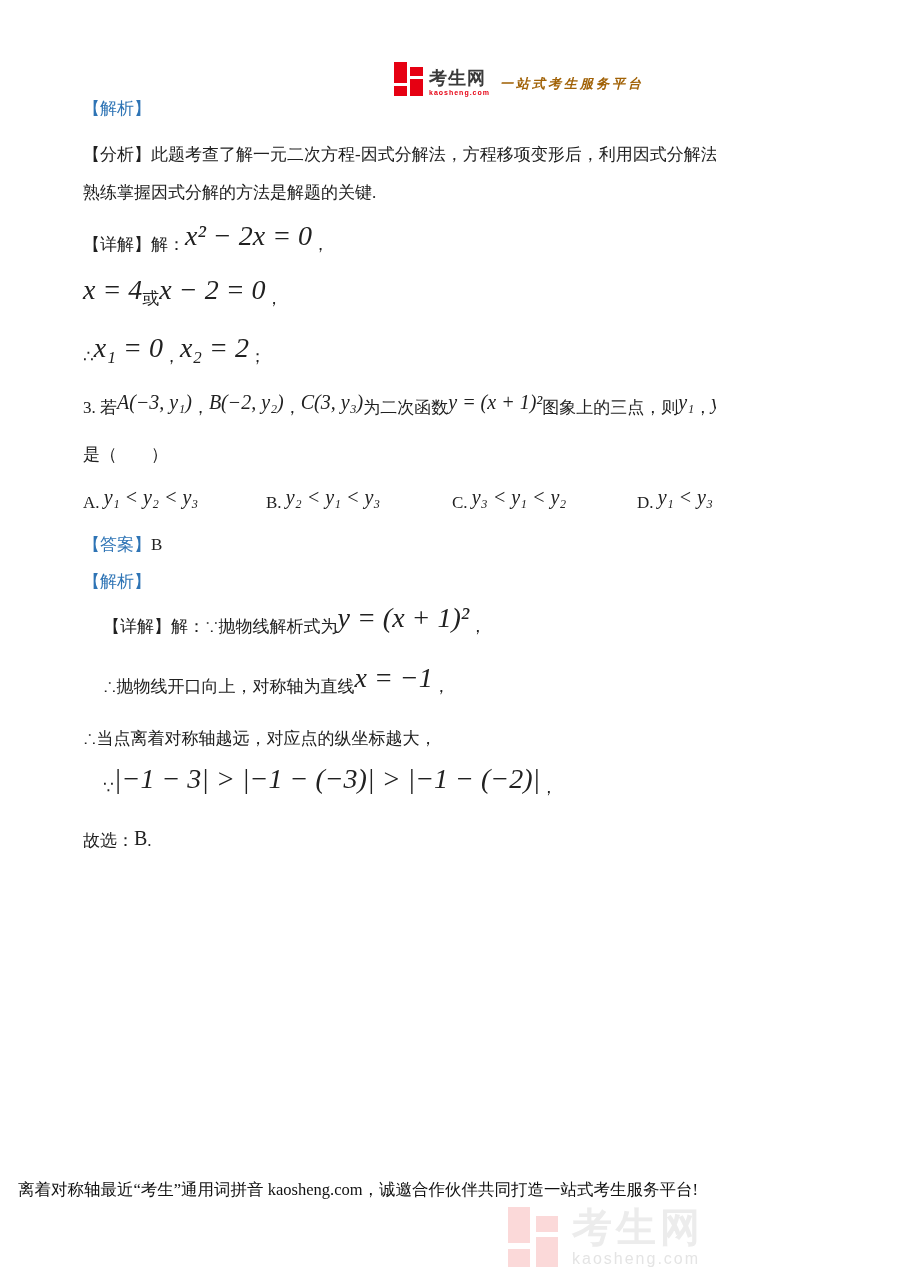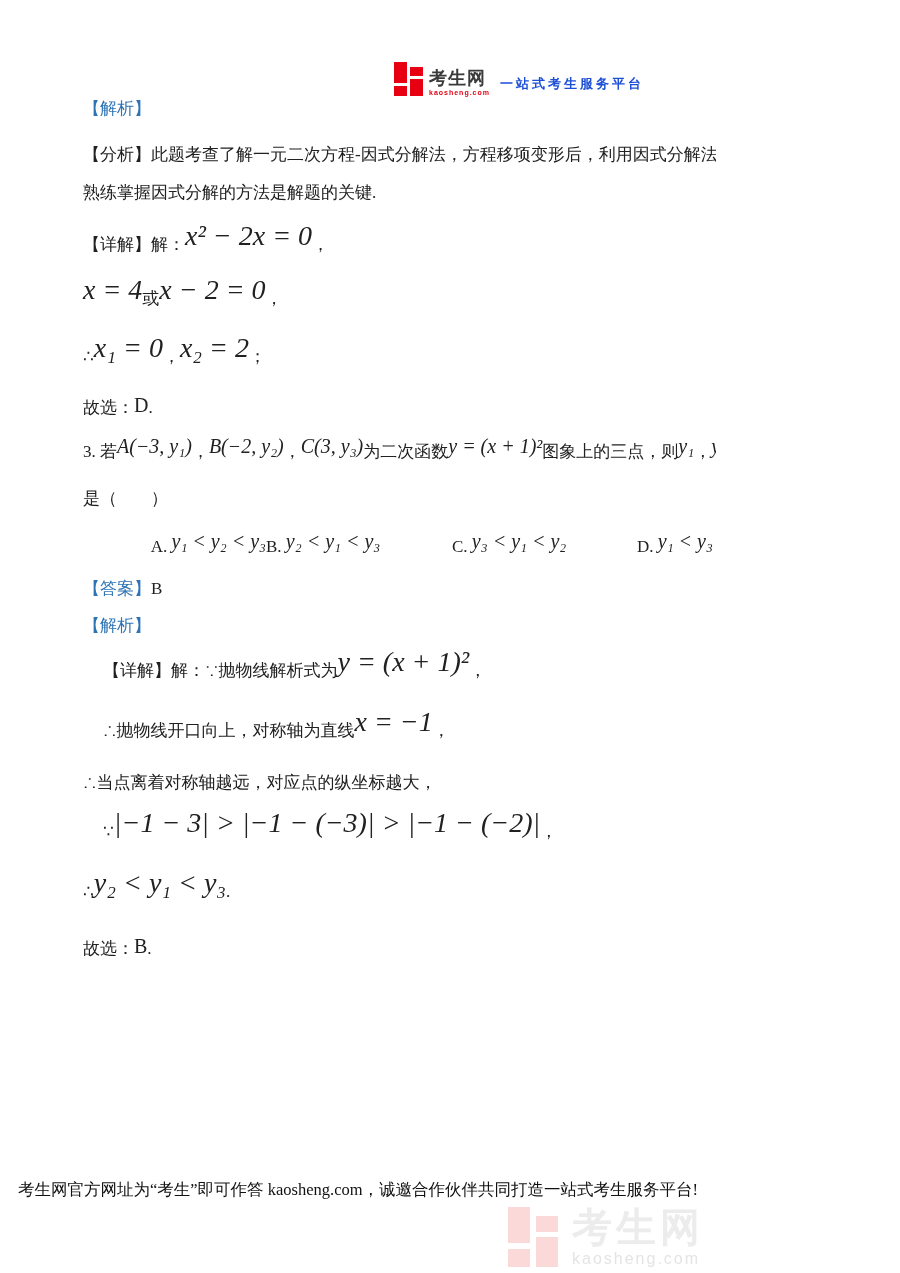--- a/index.html
+++ b/index.html
@@ -14,41 +14,41 @@
   .klogo { position:relative; width:30px; height:34px; flex:0 0 auto; }
   .klogo i { position:absolute; background:#e60012; }
   .klogo .b1 { left:0;  top:0;  width:13px; height:21px; }
   .klogo .b2 { left:0;  top:24px; width:13px; height:10px; }
   .klogo .b3 { left:16px; top:5px;  width:13px; height:9px; }
   .klogo .b4 { left:16px; top:17px; width:13px; height:17px; }
   .brandcol { margin-left:5px; font-family:"Liberation Sans","DejaVu Sans",sans-serif; line-height:1; }
   .brandname { font-size:18px; font-weight:bold; color:#3a3a3a; letter-spacing:1px; }
   .branddomain { font-size:7px; color:#e60012; letter-spacing:1px; margin-top:2px; font-weight:bold; }
   .slogan { margin-left:10px; font-family:"Liberation Sans","DejaVu Sans",sans-serif;
-    font-size:13px; font-weight:bold; color:#1d4ed8; letter-spacing:3px; padding-bottom:3px; }
+    font-size:13px; font-weight:bold; color:#a16207; letter-spacing:3px; padding-bottom:3px;font-style:italic; }
 
   
   .content { position:absolute; top:97px; left:83px; width:745px; font-size:17px; }
   .blue { color:#2e74b5; }
   .para { line-height:2.25; margin:0 0 8px 0; }
   .line { margin:0; white-space:nowrap; }
   .m { font-style:italic; font-size:28px; position:relative; top:-5px; font-family:"Liberation Serif","DejaVu Serif",serif; }
   .m_sm { font-style:italic; font-size:20px; position:relative; top:-4px; font-family:"Liberation Serif","DejaVu Serif",serif; }
   .cn { font-style:normal; }
   .ans { font-size:20px; position:relative; top:-1px; }
 
   .mb16 { margin-bottom:16px; } .mb18 { margin-bottom:18px; }
   .mb20 { margin-bottom:20px; } .mb22 { margin-bottom:22px; }
   .mb24 { margin-bottom:24px; } .mb26 { margin-bottom:26px; }
   .mb28 { margin-bottom:28px;margin-left:20px; } .mb14 { margin-bottom:14px; }
   .mb12 { margin-bottom:12px; } .mb32 { margin-bottom:32px; }
 
   .optrow { display:flex; margin-bottom:20px; }
   .opt { flex:0 0 auto; }
-  .opt1 { width:183px;text-align:right; } .opt2 { width:186px; } .opt3 { width:185px; }
+  .opt1 { width:183px; } .opt2 { width:186px; } .opt3 { width:185px; }
 
   
   .footer { position:absolute; left:0; bottom:72px; width:100%; text-align:center;
     font-size:16.5px; color:#111111; }
 
   
   .wm { position:absolute; right:12px; bottom:6px; display:flex; align-items:center; opacity:1; }
   .wlogo { position:relative; width:52px; height:60px; flex:0 0 auto; }
   .wlogo i { position:absolute; background:#fbd9d9; }
   .wlogo .b1 { left:0;  top:0;  width:22px; height:36px; }
@@ -94,23 +94,20 @@
 
 
     <div class="line mb26">
       <span class="m">x = 4</span><span class="cn">或</span><span class="m">x − 2 = 0</span><span class="cn">，</span>
     </div>
 
     <div class="line mb26">
       <span class="cn">∴</span><span class="m">x₁ = 0</span><span class="cn">，</span><span class="m">x₂ = 2</span><span class="cn">；</span>
     </div>
 
-    <div class="line mb20">
-      <span class="cn">故选：</span><span class="ans">D</span><span class="cn">.</span>
-    </div>
 
     <div class="line mb24">
       <span class="cn">3. 若</span><span class="m_sm">A(−3, y₁)</span><span class="cn">，</span><span class="m_sm">B(−2, y₂)</span><span class="cn">，</span><span class="m_sm">C(3, y₃)</span><span class="cn">为二次函数</span><span class="m_sm">y = (x + 1)²</span><span class="cn">图象上的三点，则</span><span class="m_sm">y₁</span><span class="cn">，</span><span class="m_sm">y₂, y₃</span><span class="cn">的大小关系</span>
     </div>
 
     <div class="line mb24">
       <span class="cn">是（　　）</span>
     </div>
 
     <div class="optrow">
@@ -147,31 +144,28 @@
 
     <div class="line mb18">
       <span class="cn">∴当点离着对称轴越远，对应点的纵坐标越大，</span>
     </div>
 
     <div class="line mb28">
       <span class="cn">∵</span><span class="m">|−1 − 3| &gt; |−1 − (−3)| &gt; |−1 − (−2)|</span><span class="cn">，</span>
     </div>
 
 
-    <div class="line mb32">
-      <span class="cn">∴</span><span class="m">y₂ &lt; y₁ &lt; y₃</span><span class="cn">.</span>
-    </div>
 
     <div class="line">
       <span class="cn">故选：</span><span class="ans">B</span><span class="cn">.</span>
     </div>
 
   </div>
 
-  <div class="footer">考生网官方网址为“考生”即可作答 kaosheng.com，诚邀合作伙伴共同打造一站式考生服务平台!</div>
+  <div class="footer">离着对称轴最近“考生”通用词拼音 kaosheng.com，诚邀合作伙伴共同打造一站式考生服务平台!</div>
 
   <div class="wm">
     <div class="wlogo">
       <i class="b1"></i>
         <i class="b2"></i>
         <i class="b3"></i>
         <i class="b4"></i>
     </div>
     <div class="wtextcol">
       <div class="wbrand">考生网</div>

